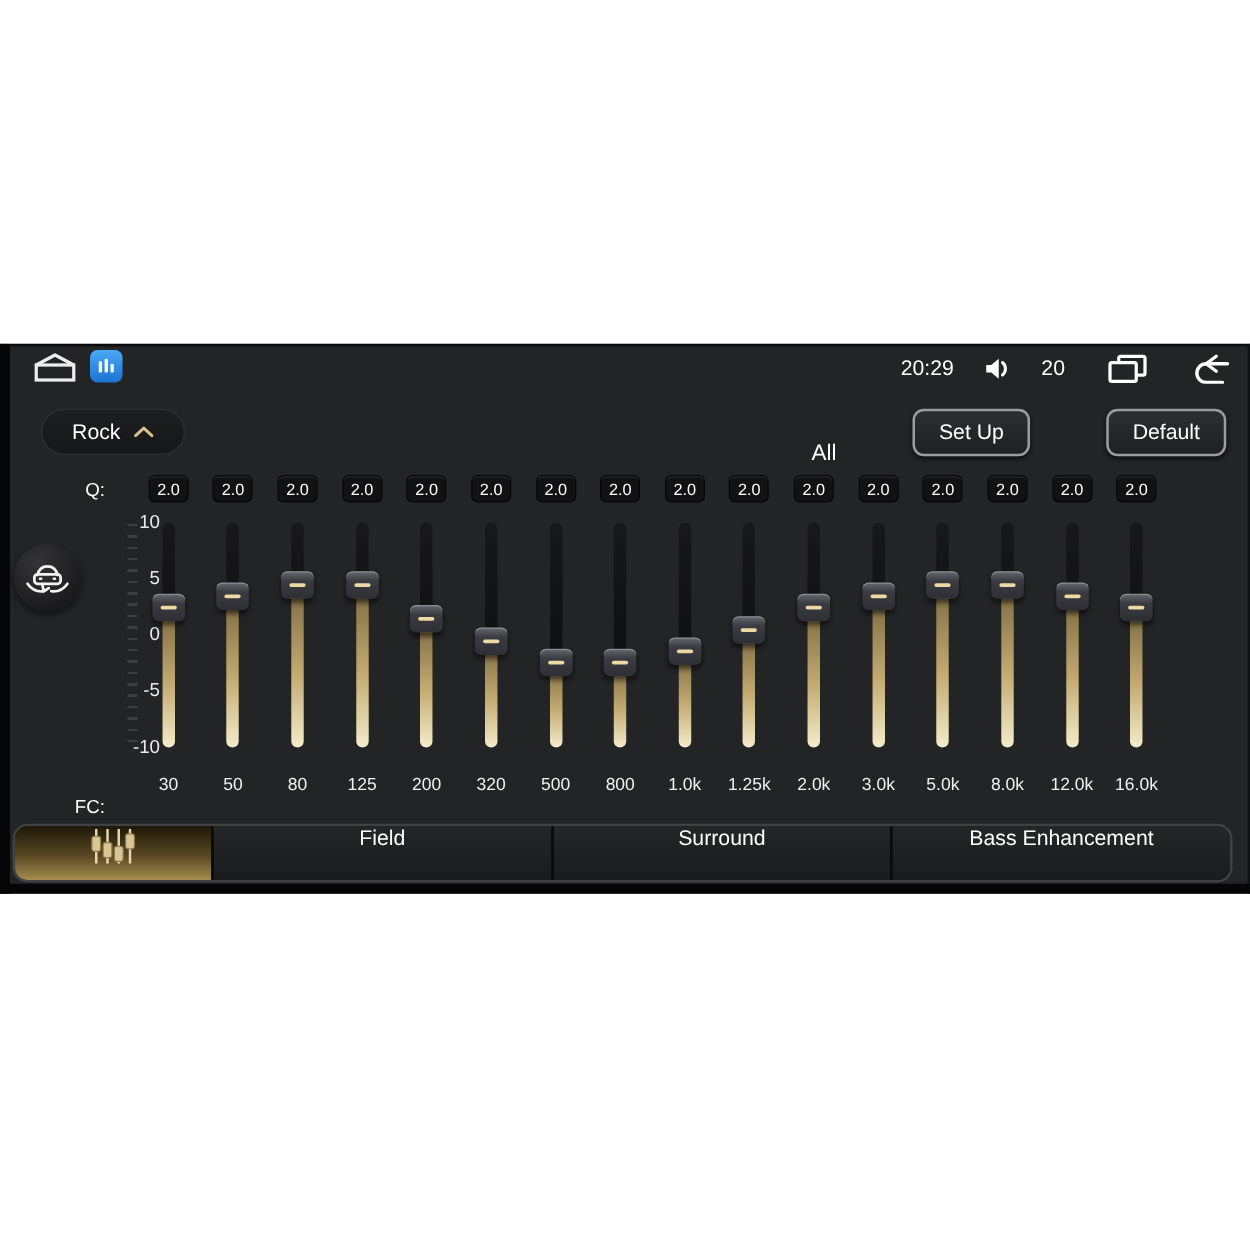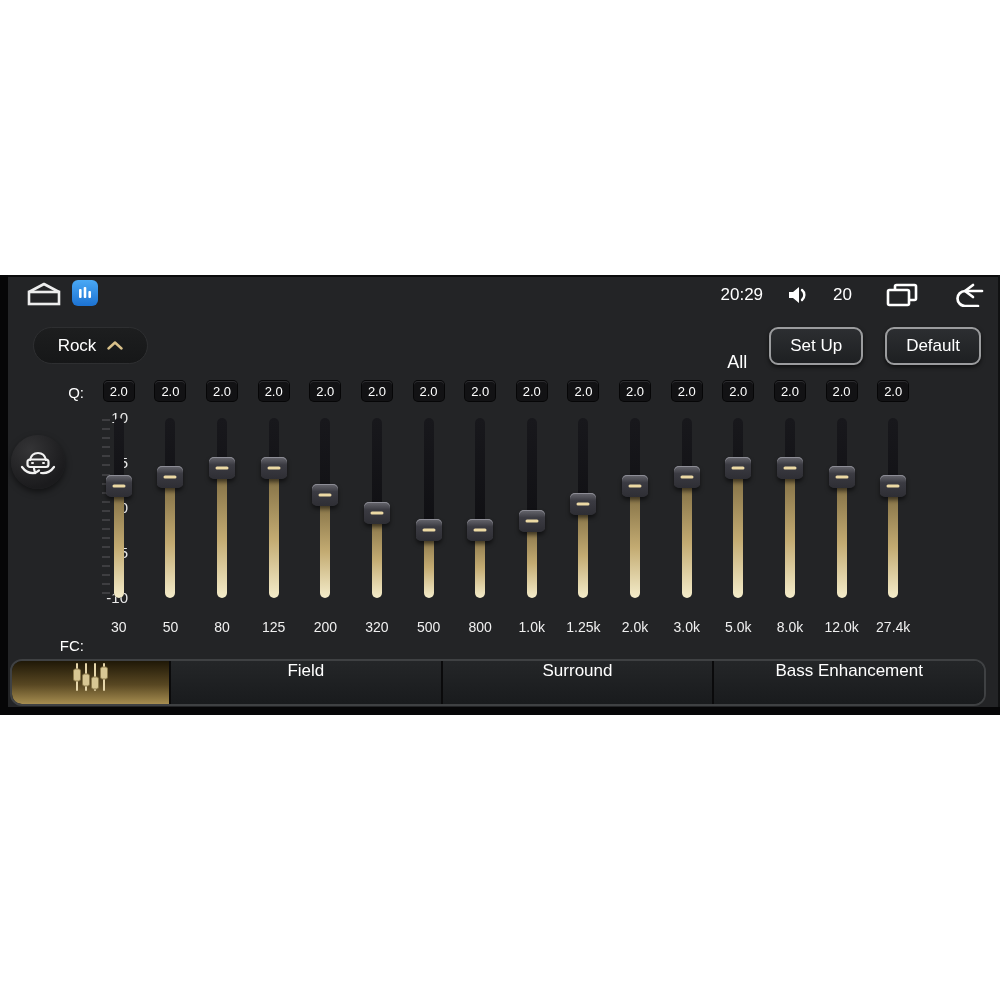--- a/index.html
+++ b/index.html
@@ -21,31 +21,31 @@
 
   
   .preset-pill{position:absolute;left:33px;top:52px;width:115px;height:37px;border-radius:19px;
     background:linear-gradient(180deg,#1d1e1f,#161718);border:1px solid #2e2f31;
     display:flex;align-items:center;justify-content:center;gap:11px;font-size:17px;cursor:pointer;box-sizing:border-box;}
   .header-right{position:absolute;right:19px;top:52px;height:38px;display:flex;align-items:center;gap:22px;}
   .all-label{font-size:18px;cursor:pointer;margin-top:32px;}
   .hbtn{height:38px;padding:12px 19px;border-radius:9px;box-sizing:border-box;
     background:linear-gradient(180deg,#2c2e31,#1e2022);border:2px solid #9b9c9e;
     color:#fff;font-size:17px;display:flex;align-items:center;cursor:pointer;
-    box-shadow:0 2px 4px rgba(0,0,0,.65);}
+    box-shadow:0 2px 4px rgba(0,0,0,.65);margin-left:39px;}
 
   
   .q-axis-label{position:absolute;left:0;top:109px;width:84px;text-align:right;font-size:15px;}
   .fc-axis-label{position:absolute;left:0;top:362px;width:84px;text-align:right;font-size:15px;}
   .y-labels span{position:absolute;left:0;width:96px;text-align:right;font-size:15px;color:#e9e9e9;padding-left:32px;}
   .tick-col{position:absolute;left:102px;top:144px;width:8px;height:182px;
     background:repeating-linear-gradient(to bottom,#3e3e41 0px,#3e3e41 2px,transparent 2px,transparent 9.1px);}
 
   
-  .bands{position:absolute;left:93px;top:100px;width:826px;height:262px;display:flex;}
+  .bands{position:absolute;left:109px;top:100px;width:826px;height:262px;display:flex;}
   .band{flex:1;position:relative;}
   .q-box{position:absolute;left:50%;transform:translateX(-50%);top:6px;width:30px;height:20px;
     background:#121214;border-radius:4px;font-size:13px;display:flex;align-items:center;justify-content:center;
     box-shadow:0 0 0 1px #060607,inset 0 1px 0 #2d2d30;cursor:pointer;}
   .track{position:absolute;left:50%;transform:translateX(-50%);top:43px;width:10px;height:180px;
     border-radius:5px;background:linear-gradient(180deg,#18181c,#0a0a0d);}
   .gold-fill{position:absolute;bottom:0;left:0;width:100%;border-radius:5px;
     background:linear-gradient(180deg,#7a683f,#c3ab72 55%,#f4ecca);}
   .handle{position:absolute;left:50%;transform:translateX(-50%);width:26px;height:22px;border-radius:5px;
     background:linear-gradient(180deg,#68686f,#3b3b42 35%,#2e2e34);
@@ -283,21 +283,21 @@
     <div class="handle" style="top: 90.9px;"></div>
     <div class="freq-label">12.0k</div>
   </div>
 
   <div class="band">
     <div class="q-box">2.0</div>
     <div class="track">
       <div class="gold-fill" style="height: 112.2px;"></div>
     </div>
     <div class="handle" style="top: 99.8px;"></div>
-    <div class="freq-label">27.4k</div>
+    <div class="freq-label">16.0k</div>
   </div>
 </div>
 
   <div class="tab-bar">
       <div class="tab active">
   <svg width="48" height="32" viewBox="0 0 48 32">
     <g stroke="#e6d6aa" stroke-width="2" stroke-linecap="round">
       <line x1="10" y1="3" x2="10" y2="29"></line>
       <line x1="19" y1="3" x2="19" y2="29"></line>
       <line x1="28" y1="3" x2="28" y2="29"></line>

